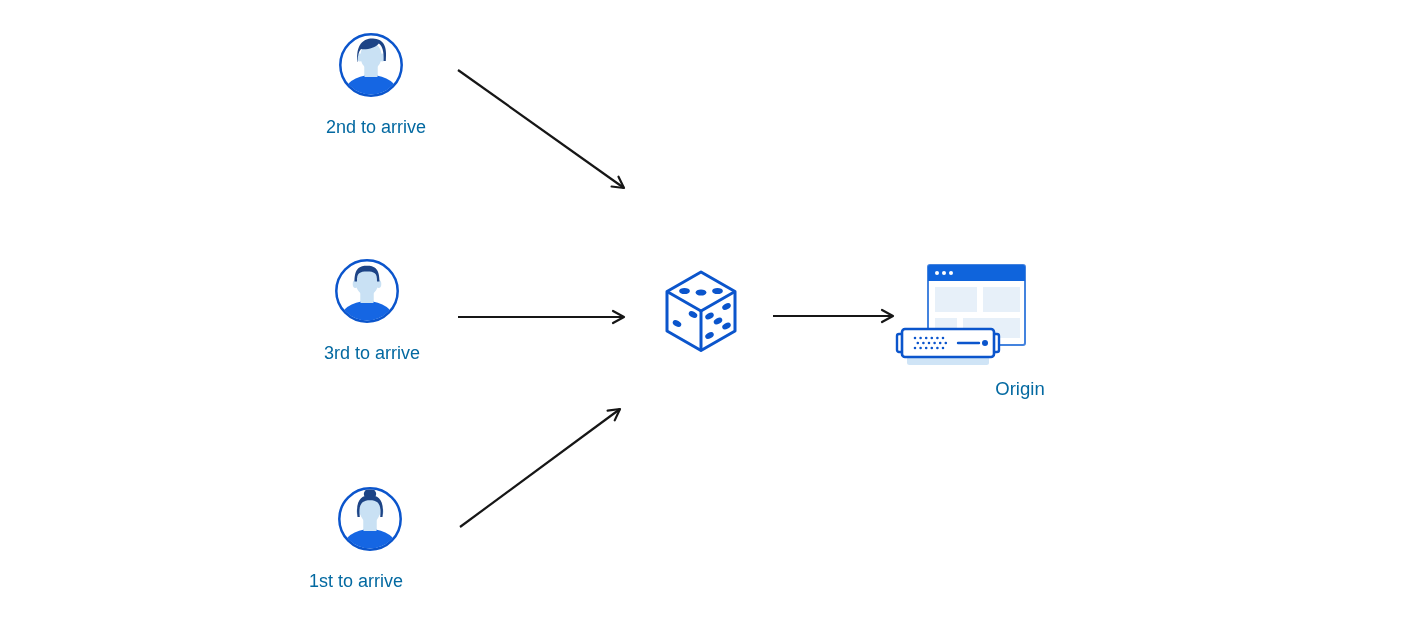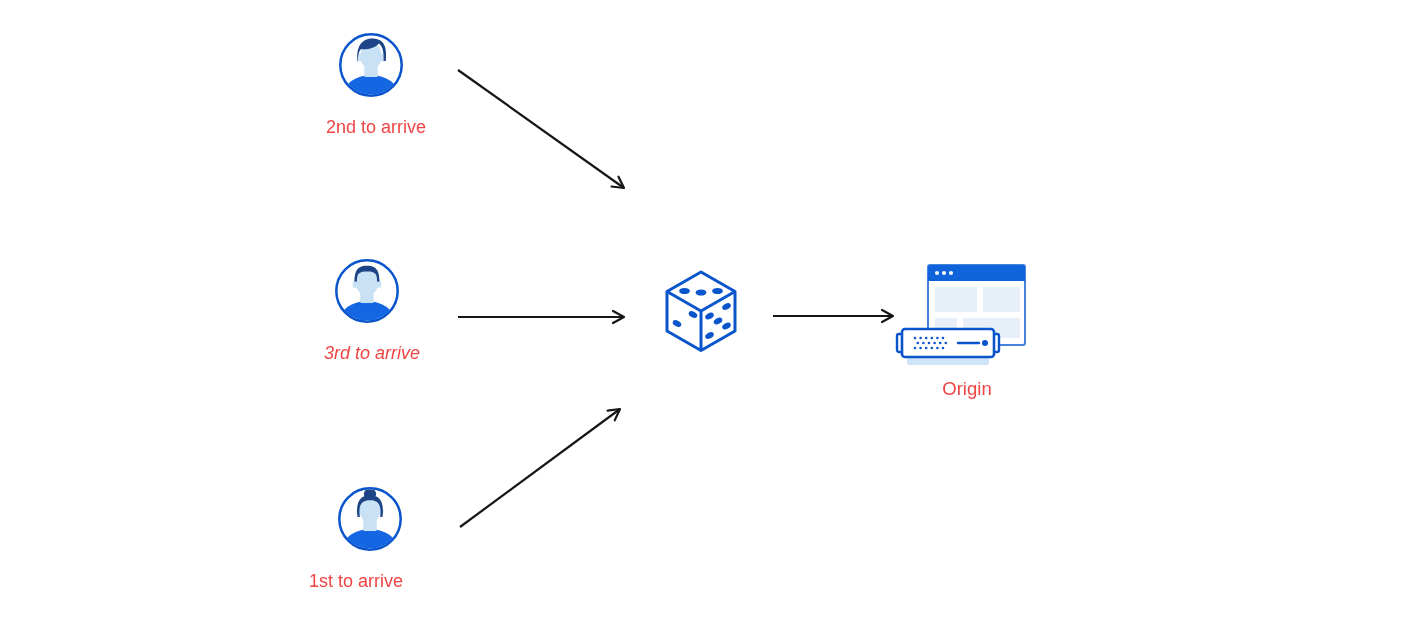--- a/index.html
+++ b/index.html
@@ -4,21 +4,21 @@
 <style>
   html,body{margin:0;padding:0;background:#fff;}
   .canvas{
     position:relative;width:1405px;height:633px;background:#ffffff;
     font-family:"Liberation Sans",sans-serif;overflow:hidden;
   }
   .arrows{position:absolute;left:0;top:0;pointer-events:none;}
   .node{position:absolute;}
   .node-label{
     position:absolute;transform:translateX(-50%);
-    font-size:18px;color:#ef4444;white-space:nowrap;line-height:1.2;
+    font-size:18px;color:#0369a1;white-space:nowrap;line-height:1.2;
   }
 </style>
 </head>
 <body>
 
 <div class="canvas">
 
   <svg class="arrows" width="1405" height="633" viewBox="0 0 1405 633">
     <defs>
       <marker id="arrowhead" markerUnits="userSpaceOnUse" markerWidth="20" markerHeight="20" refX="15" refY="9" orient="auto">
@@ -67,21 +67,21 @@
         <path d="M4 66 Q 7 44.5 33 43 Q 59 44.5 62 66 Z" fill="#1566e3"></path>
         <path d="M26.5 34 L26.5 45 L39.5 45 L39.5 34 Z" fill="#c9e1f4"></path>
         <ellipse cx="21.3" cy="26" rx="2.6" ry="4" fill="#c9e1f4"></ellipse>
         <ellipse cx="44.7" cy="26" rx="2.6" ry="4" fill="#c9e1f4"></ellipse>
         <ellipse cx="33" cy="24.5" rx="11.2" ry="13.2" fill="#c9e1f4"></ellipse>
         <path d="M20.5 23.5 C 20.5 10, 26 7.8, 33 7.8 C 40 7.8, 45.5 10, 45.5 23.5
                  L 43 23.5 C 43.4 14.8, 40 13.4, 33 13.4 C 26 13.4, 22.6 14.8, 23 23.5 Z" fill="#1d4486"></path>
       </g>
     </svg>
   </div>
-  <div class="node-label" style="left:372px;top:343px;font-style:italic;">3rd to arrive</div>
+  <div class="node-label" style="left:372px;top:343px;">3rd to arrive</div>
 
   <div class="node" style="left:337px;top:486px;">
     <svg width="66" height="66" viewBox="0 0 66 66">
       <defs>
           <clipPath id="clipC">
             <circle cx="33" cy="33" r="29.6"></circle>
           </clipPath>
         </defs>
       <circle cx="33" cy="33" r="30.7" fill="#ffffff" stroke="#0b55cc" stroke-width="2.5"></circle>
       <g clip-path="url(#clipC)">
@@ -147,15 +147,15 @@
         <g stroke="#0b55cc" stroke-width="2.6" stroke-linecap="round">
           <line x1="21" y1="75" x2="54.5" y2="75" stroke-dasharray="0 5.6"></line>
           <line x1="23.8" y1="80" x2="52" y2="80" stroke-dasharray="0 5.6"></line>
           <line x1="21" y1="85" x2="54.5" y2="85" stroke-dasharray="0 5.6"></line>
         </g>
         <line x1="64" y1="80" x2="85" y2="80" stroke="#0b55cc" stroke-width="2.4" stroke-linecap="round"></line>
         <circle cx="91" cy="80" r="3" fill="#0b55cc"></circle>
       </g>
     </svg>
   </div>
-  <div class="node-label" style="left:967px;top:378px;font-size:18.5px;">Origin</div>
+  <div class="node-label" style="left:1020px;top:378px;font-size:18.5px;">Origin</div>
 
 </div>
 
 </body></html>

